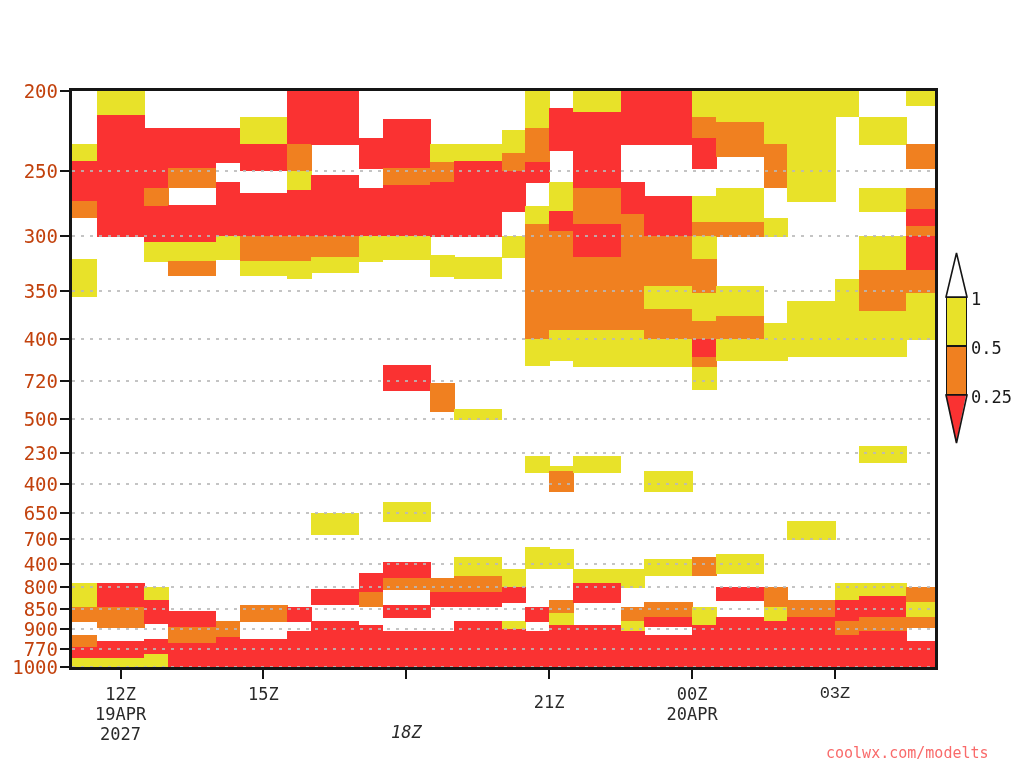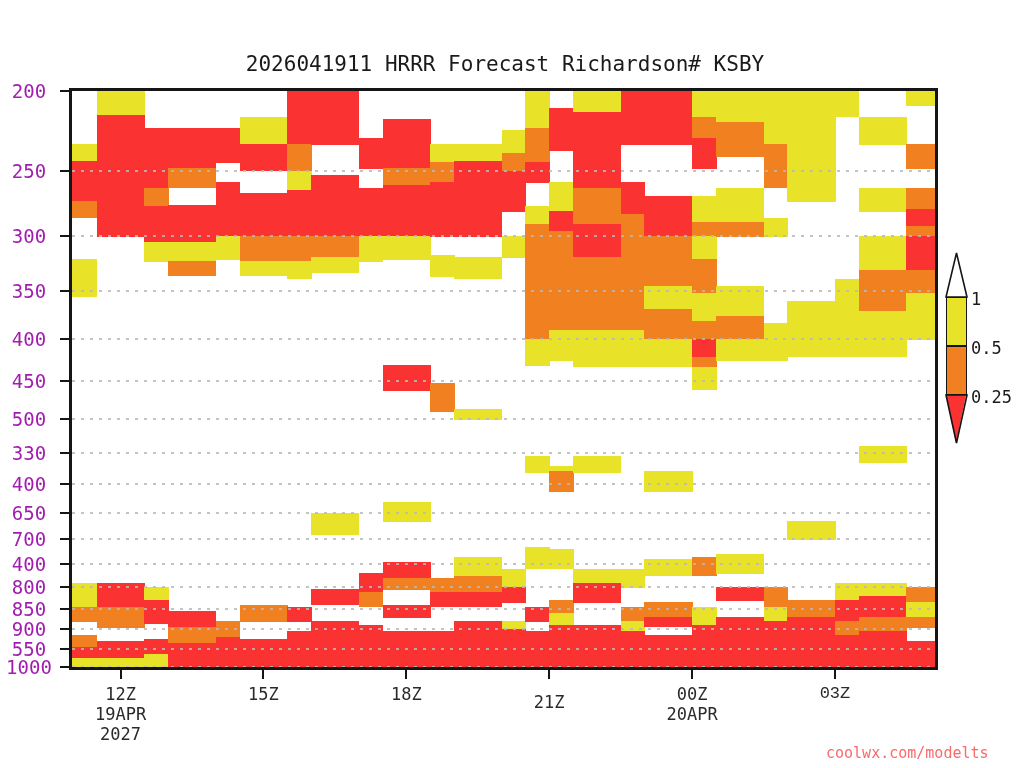--- a/index.html
+++ b/index.html
@@ -23,22 +23,22 @@
     border-left:3px solid #151515;border-right:3px solid #151515;
     overflow:hidden;
   }
   #cells{position:absolute;left:0;top:0;width:100%;height:100%;}
   .cell{position:absolute;}
   #gridlines{position:absolute;left:0;top:0;width:100%;height:100%;pointer-events:none;}
   .gl{position:absolute;left:0;width:100%;height:2px;
       background-image:linear-gradient(to right,#b9b9b9 0 3px,transparent 3px 9px);
       background-size:9px 2px;opacity:.85;}
   #yaxiswrap{position:absolute;left:0;top:0;width:1024px;height:768px;}
-  .ylab{position:absolute;transform:translateY(-50%);text-align:center;
-    font-size:19px;color:#a21caf;white-space:nowrap;width:58px;left:0;}
+  .ylab{position:absolute;transform:translateY(-50%);text-align:right;
+    font-size:19px;color:#c2410c;white-space:nowrap;width:58px;left:0;}
 
   .xtickmark{position:absolute;width:2px;height:9px;background:#151515;top:670px;}
   .xlab{position:absolute;transform:translateX(-50%);font-size:17px;color:#2a2a2a;
     white-space:nowrap;text-align:center;}
   .xlab .l1{display:block;}
   .xlab .l2{display:block;}
   .xlab .l3{display:block;}
 
   .xaxis-title{position:absolute;left:0;top:728px;width:1010px;text-align:center;
     font-size:23px;color:#1a1a1a;}
@@ -46,21 +46,20 @@
   .watermark{position:absolute;left:826px;top:744px;font-size:15px;color:#f96a6a;
     white-space:nowrap;}
   .clab{position:absolute;left:971px;font-size:17px;color:#1a1a1a;
     transform:translateY(-50%);white-space:nowrap;}
 </style>
 </head>
 <body>
 
 <div id="stage">
 
-  <div class="title">2026041911 HRRR Forecast Richardson# KSBY</div>
 
   <div id="plot">
     <div id="cells">
         <div class="cell" style="left: 0px; top: 53.1179px; width: 25.366px; height: 17.1789px; background: rgb(232, 226, 41);"></div>
         <div class="cell" style="left: 0px; top: 69.6967px; width: 25.366px; height: 40.9486px; background: rgb(250, 50, 50);"></div>
         <div class="cell" style="left: 0px; top: 110.045px; width: 25.366px; height: 17.3088px; background: rgb(240, 128, 32);"></div>
         <div class="cell" style="left: 0px; top: 168.209px; width: 25.366px; height: 37.7477px; background: rgb(232, 226, 41);"></div>
         <div class="cell" style="left: 0px; top: 491.638px; width: 25.366px; height: 24.6872px; background: rgb(232, 226, 41);"></div>
         <div class="cell" style="left: 0px; top: 515.725px; width: 25.366px; height: 15.125px; background: rgb(240, 128, 32);"></div>
         <div class="cell" style="left: 0px; top: 544.208px; width: 25.366px; height: 12.1458px; background: rgb(240, 128, 32);"></div>
@@ -306,58 +305,58 @@
       <div class="ylab" style="top: 91px;">200</div>
       <div style="position: absolute; left: 60px; width: 9px; height: 2px; background: rgb(21, 21, 21); top: 90px;"></div>
       <div class="ylab" style="top: 170.861px;">250</div>
       <div style="position: absolute; left: 60px; width: 9px; height: 2px; background: rgb(21, 21, 21); top: 169.861px;"></div>
       <div class="ylab" style="top: 236.111px;">300</div>
       <div style="position: absolute; left: 60px; width: 9px; height: 2px; background: rgb(21, 21, 21); top: 235.111px;"></div>
       <div class="ylab" style="top: 291.28px;">350</div>
       <div style="position: absolute; left: 60px; width: 9px; height: 2px; background: rgb(21, 21, 21); top: 290.28px;"></div>
       <div class="ylab" style="top: 339.07px;">400</div>
       <div style="position: absolute; left: 60px; width: 9px; height: 2px; background: rgb(21, 21, 21); top: 338.07px;"></div>
-      <div class="ylab" style="top: 381.223px;">450</div>
+      <div class="ylab" style="top: 381.223px;">720</div>
       <div style="position: absolute; left: 60px; width: 9px; height: 2px; background: rgb(21, 21, 21); top: 380.223px;"></div>
       <div class="ylab" style="top: 418.93px;">500</div>
       <div style="position: absolute; left: 60px; width: 9px; height: 2px; background: rgb(21, 21, 21); top: 417.93px;"></div>
-      <div class="ylab" style="top: 453.041px;">330</div>
+      <div class="ylab" style="top: 453.041px;">230</div>
       <div style="position: absolute; left: 60px; width: 9px; height: 2px; background: rgb(21, 21, 21); top: 452.041px;"></div>
       <div class="ylab" style="top: 484.181px;">400</div>
       <div style="position: absolute; left: 60px; width: 9px; height: 2px; background: rgb(21, 21, 21); top: 483.181px;"></div>
       <div class="ylab" style="top: 512.828px;">650</div>
       <div style="position: absolute; left: 60px; width: 9px; height: 2px; background: rgb(21, 21, 21); top: 511.828px;"></div>
       <div class="ylab" style="top: 539.35px;">700</div>
       <div style="position: absolute; left: 60px; width: 9px; height: 2px; background: rgb(21, 21, 21); top: 538.35px;"></div>
       <div class="ylab" style="top: 564.042px;">400</div>
       <div style="position: absolute; left: 60px; width: 9px; height: 2px; background: rgb(21, 21, 21); top: 563.042px;"></div>
       <div class="ylab" style="top: 587.139px;">800</div>
       <div style="position: absolute; left: 60px; width: 9px; height: 2px; background: rgb(21, 21, 21); top: 586.139px;"></div>
       <div class="ylab" style="top: 608.836px;">850</div>
       <div style="position: absolute; left: 60px; width: 9px; height: 2px; background: rgb(21, 21, 21); top: 607.836px;"></div>
       <div class="ylab" style="top: 629.293px;">900</div>
       <div style="position: absolute; left: 60px; width: 9px; height: 2px; background: rgb(21, 21, 21); top: 628.293px;"></div>
-      <div class="ylab" style="top: 648.643px;">550</div>
+      <div class="ylab" style="top: 648.643px;">770</div>
       <div style="position: absolute; left: 60px; width: 9px; height: 2px; background: rgb(21, 21, 21); top: 647.643px;"></div>
       <div class="ylab" style="top: 667px;">1000</div>
       <div style="position: absolute; left: 60px; width: 9px; height: 2px; background: rgb(21, 21, 21); top: 666px;"></div>
     </div>
   <div id="xaxiswrap">
       <div class="xtickmark" style="left: 119.579px; background: rgb(21, 21, 21);"></div>
       <div class="xlab" style="left: 120.579px; top: 684px;">
         <span class="l1">12Z</span>
         <span class="l2">19APR</span>
         <span class="l3">2027</span>
       </div>
       <div class="xtickmark" style="left: 262.46px; background: rgb(21, 21, 21);"></div>
       <div class="xlab" style="left: 263.46px; top: 684px;">
         <span class="l1">15Z</span>
       </div>
       <div class="xtickmark" style="left: 405.341px; background: rgb(21, 21, 21);"></div>
-      <div class="xlab" style="left: 406.341px; top: 684px;">
+      <div class="xlab" style="left: 406.341px; top: 722px; font-style: italic;">
         <span class="l1">18Z</span>
       </div>
       <div class="xtickmark" style="left: 548.222px; background: rgb(21, 21, 21);"></div>
       <div class="xlab" style="left: 549.222px; top: 684px; margin-top: 8px;">
         <span class="l1">21Z</span>
       </div>
       <div class="xtickmark" style="left: 691.103px; background: rgb(21, 21, 21);"></div>
       <div class="xlab" style="left: 692.103px; top: 684px;">
         <span class="l1">00Z</span>
         <span class="l2">20APR</span>

